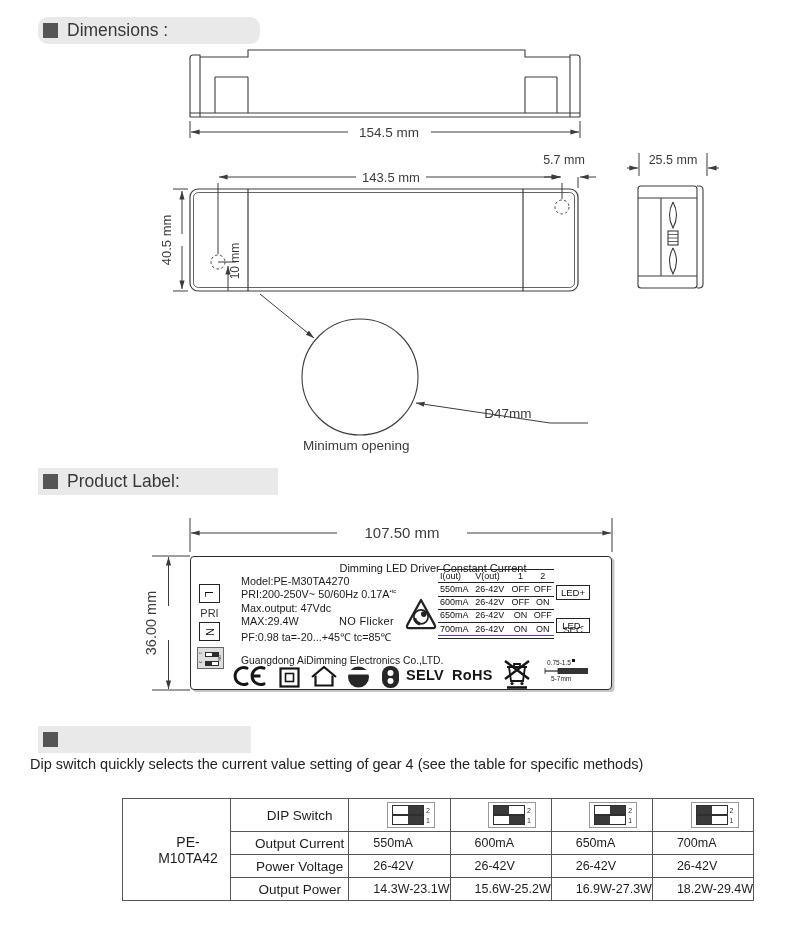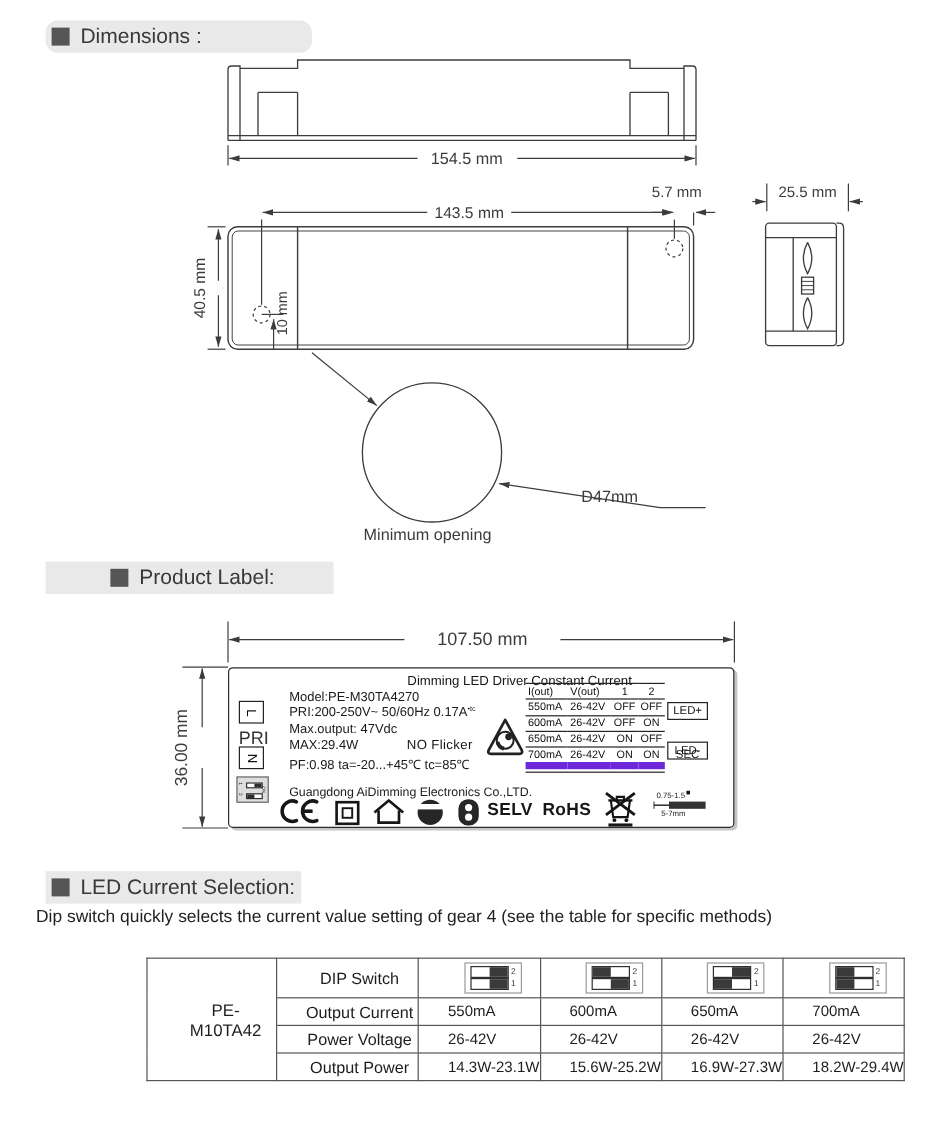--- a/index.html
+++ b/index.html
@@ -16,33 +16,33 @@
   
   .desc{position:absolute;font-size:14.5px;color:#222;white-space:nowrap;}
 
   
   .label-box{position:absolute;left:190px;top:556px;width:422px;height:134px;box-sizing:border-box;
              border:1.5px solid #2b2b2b;border-radius:4px;background:#fff;
              box-shadow:2.5px 2px 0 #c6c6c6;}
   .term-box{position:absolute;left:8px;width:21px;height:19px;border:1.8px solid #222;
             display:flex;align-items:center;justify-content:center;box-sizing:border-box;}
   .term-box span{display:inline-block;transform:rotate(90deg);font-size:11px;color:#111;}
-  .pri-label{position:absolute;left:8px;top:50px;width:21px;text-align:center;font-size:15px;color:#333;}
+  .pri-label{position:absolute;left:8px;top:50px;width:21px;text-align:center;font-size:11px;color:#333;}
   .dip-icon{position:absolute;left:6px;top:90px;width:27px;height:22px;background:#dedede;
             border:1px solid #666;box-sizing:border-box;}
   .mini-slider{position:absolute;left:7px;width:14px;height:5px;background:#fff;border:1px solid #2d2d2d;box-sizing:border-box;}
   .mini-knob{position:absolute;top:0;width:50%;height:100%;background:#2d2d2d;}
   .mini-txt{position:absolute;font-size:4px;color:#222;transform:rotate(90deg);line-height:1;}
   .lab-title{position:absolute;left:122px;top:5px;width:240px;text-align:center;font-size:11px;color:#161616;}
   .lab-line{position:absolute;left:50px;white-space:nowrap;font-size:10.8px;color:#1b1b1b;}
   .lab-line sup{font-size:6px;vertical-align:super;}
   .noflicker{position:absolute;left:148px;top:58px;font-size:11px;letter-spacing:.3px;color:#161616;white-space:nowrap;}
   .lab-table-wrap{position:absolute;left:247px;top:12px;width:116px;border-bottom:1.5px solid #222;padding-bottom:1.5px;}
   .lab-table{width:100%;border-collapse:collapse;font-size:9px;color:#111;
-             border-top:1.6px solid #222;border-bottom:6px solid #6d28d9;}
+             border-top:1.6px solid #222;border-bottom:1px solid #6d28d9;}
   .lab-table th,.lab-table td{font-weight:normal;padding:0.5px 2px;line-height:11.3px;white-space:nowrap;text-align:left;}
   .lab-table tbody tr{border-top:1px solid #222;}
   .lab-table .c{text-align:center;}
   .led-box{position:absolute;left:365px;width:34px;height:15px;border:1.8px solid #222;box-sizing:border-box;
            display:flex;align-items:center;justify-content:center;font-size:9.5px;color:#111;}
   .sec-label{position:absolute;left:365px;top:47px;width:34px;text-align:center;font-size:9.5px;color:#222;margin-top:20px;}
   .mark-text{position:absolute;font-weight:bold;font-size:14.5px;letter-spacing:.3px;color:#161616;}
   .wire-spec{position:absolute;left:352px;top:102px;width:58px;height:30px;font-size:6.5px;color:#222;}
   .ws-top{position:absolute;left:4px;top:0;white-space:nowrap;}
   .ws-sq{display:inline-block;width:3px;height:3px;background:#111;margin-left:1px;vertical-align:super;}
@@ -171,21 +171,21 @@
         <path d="M0,0 L8.8,2.6 L0,5.2 Z" fill="#3c3c3c"></path>
       </marker>
     </defs>
     <line x1="10" y1="2" x2="64" y2="46" stroke="#3c3c3c" stroke-width="1" marker-end="url(#arrC)"></line>
     <circle cx="110" cy="85" r="58" stroke="#3c3c3c" stroke-width="1.1" fill="none"></circle>
     <path d="M338,131 H300 L166,111" stroke="#3c3c3c" stroke-width="1" fill="none" marker-end="url(#arrC)"></path>
     <text x="258" y="126" font-size="13.5" text-anchor="middle">D47mm</text>
     <text x="53" y="158" font-size="13.5">Minimum opening</text>
   </svg>
 
-  <div class="sec-header" style="left:38px;top:468px;width:240px;justify-content:center;">
+  <div class="sec-header" style="left:38px;top:468px;width:240px;">
     <span class="sec-square"></span>
     <span>Product Label:</span>
   </div>
 
   <svg style="left:185px;top:512px;" width="432" height="44" viewBox="0 0 432 44">
     <defs>
       <marker id="arrH" markerWidth="9" markerHeight="6" refX="8.6" refY="2.6" orient="auto">
         <path d="M0,0 L8.8,2.6 L0,5.2 Z" fill="#3c3c3c"></path>
       </marker>
     </defs>
@@ -336,21 +336,20 @@
         <line x1="2" y1="2" x2="2" y2="8" stroke="#222" stroke-width="0.8"></line>
         <line x1="15" y1="2" x2="15" y2="8" stroke="#222" stroke-width="0.8"></line>
         <rect x="15" y="2" width="30" height="6" fill="#333"></rect>
       </svg>
       <div class="ws-bot">5-7mm</div>
     </div>
   </div>
 
   <div class="sec-header" style="left:38px;top:726px;width:213px;">
     <span class="sec-square"></span>
-    <span>LED Current Selection:</span>
   </div>
 
   <div class="desc" style="left:30px;top:756px;">Dip switch quickly selects the current value setting of gear 4 (see the table for specific methods)</div>
 
   <table class="sel-table">
     <colgroup>
       <col style="width:108px;">
         <col style="width:112px;">
       <col style="width:81px;">
         <col style="width:80px;">

